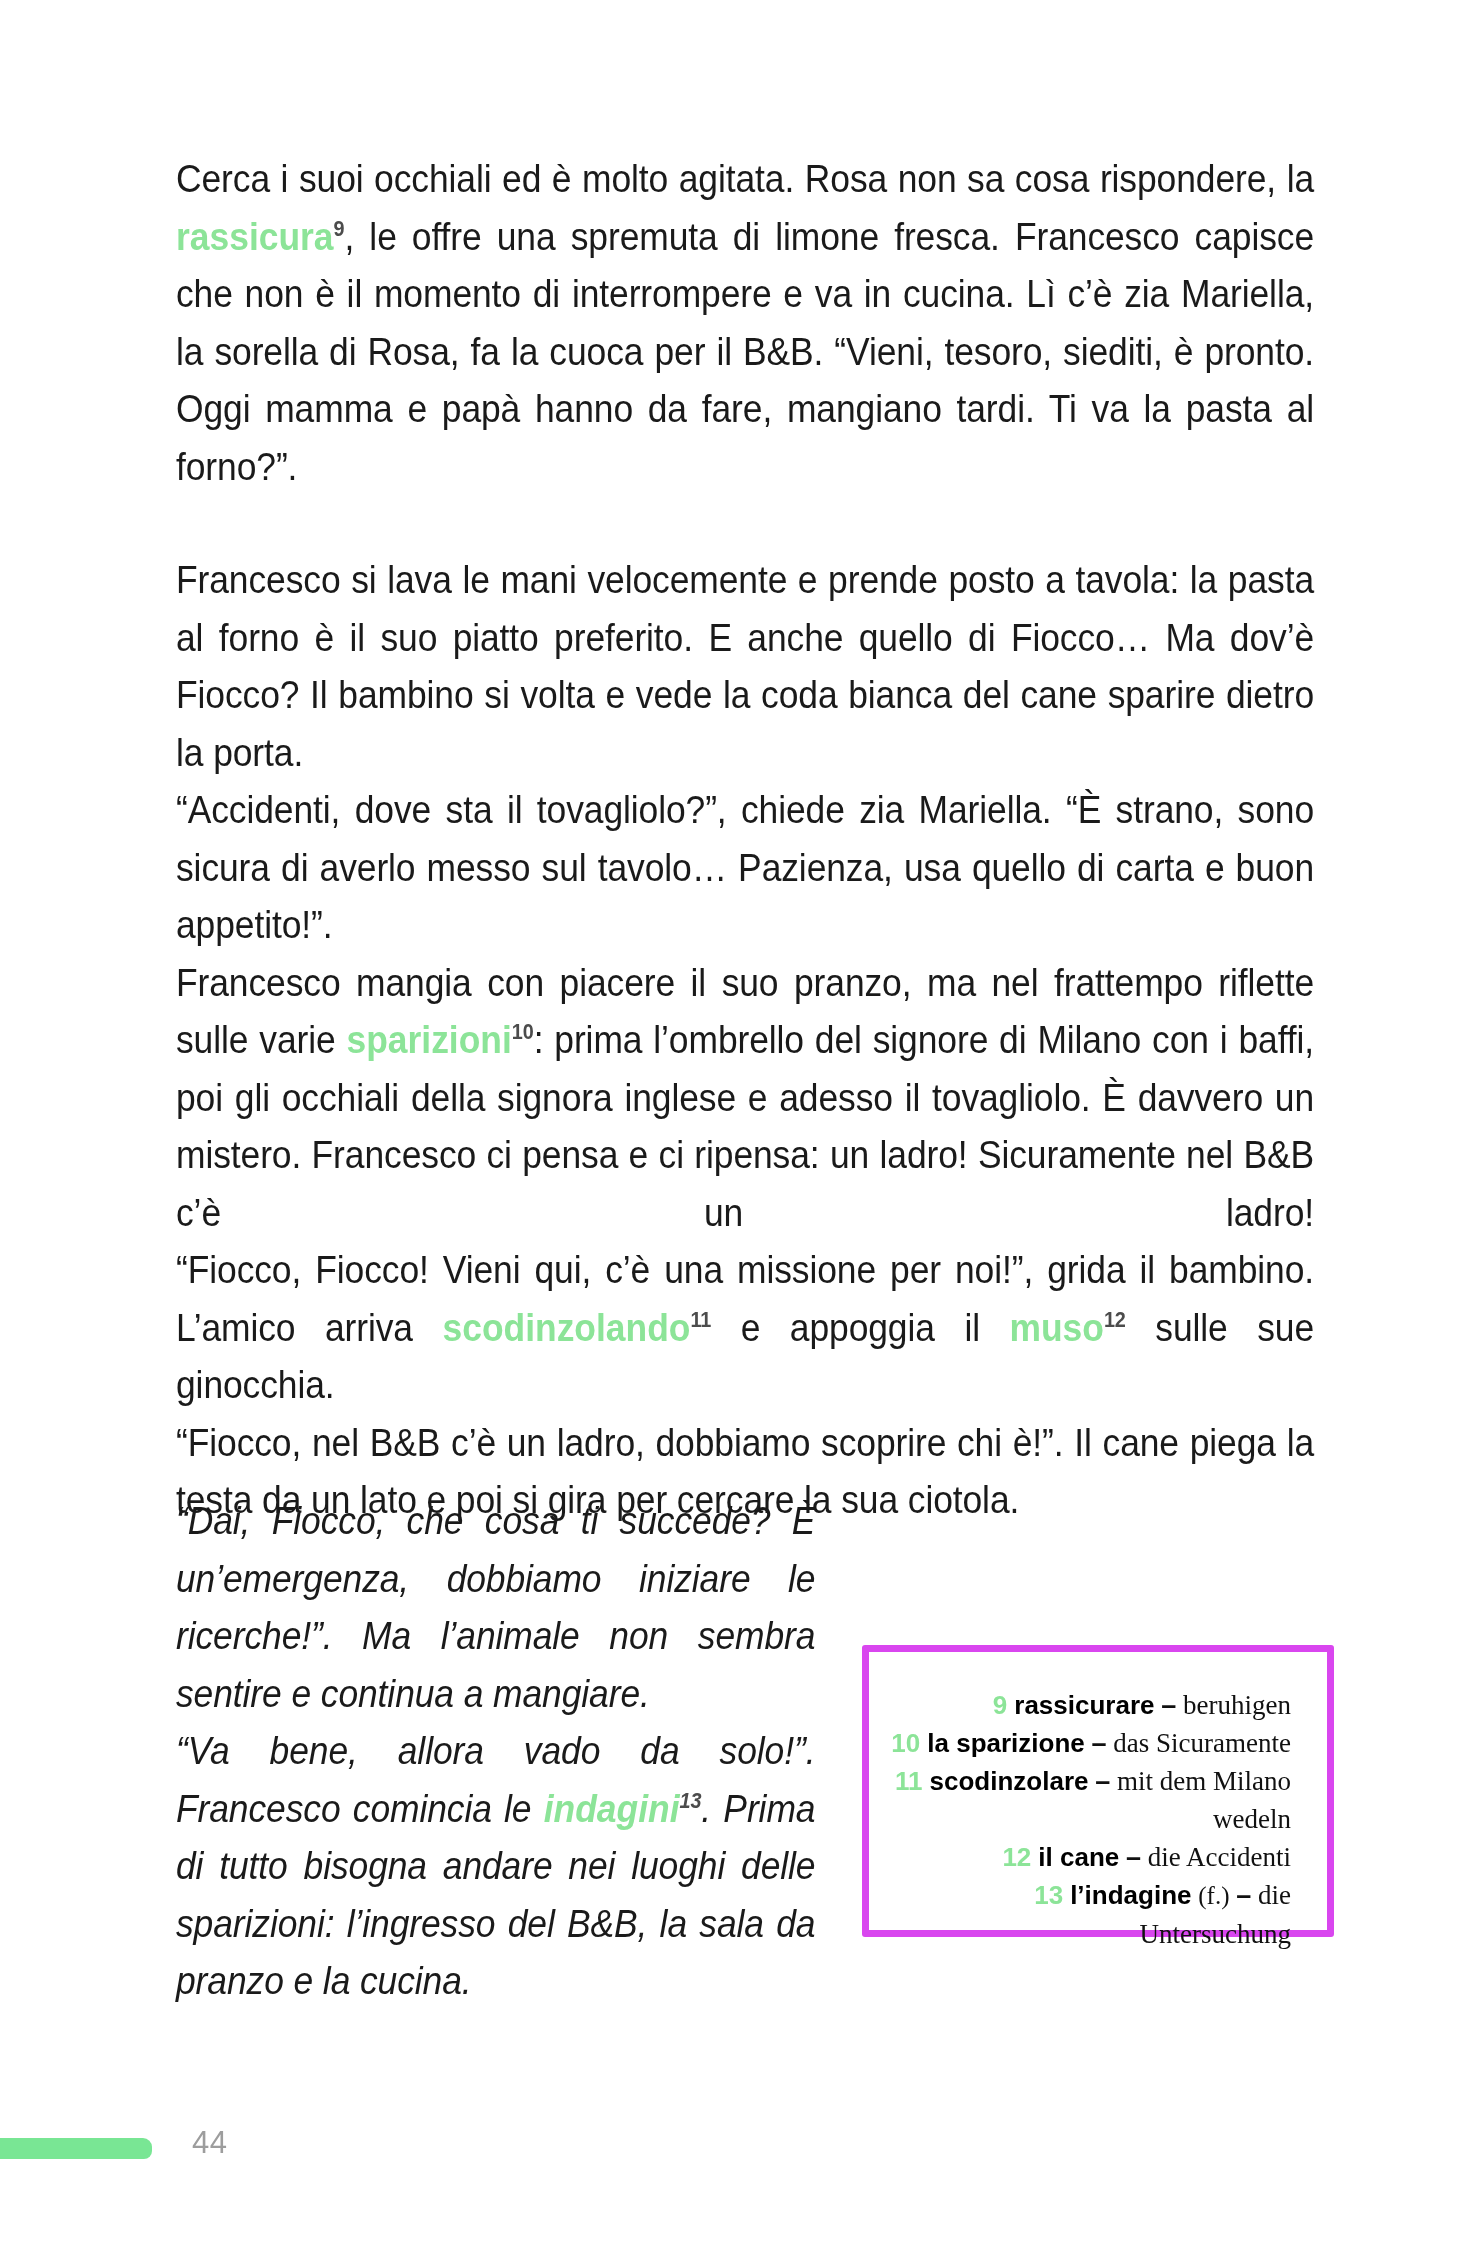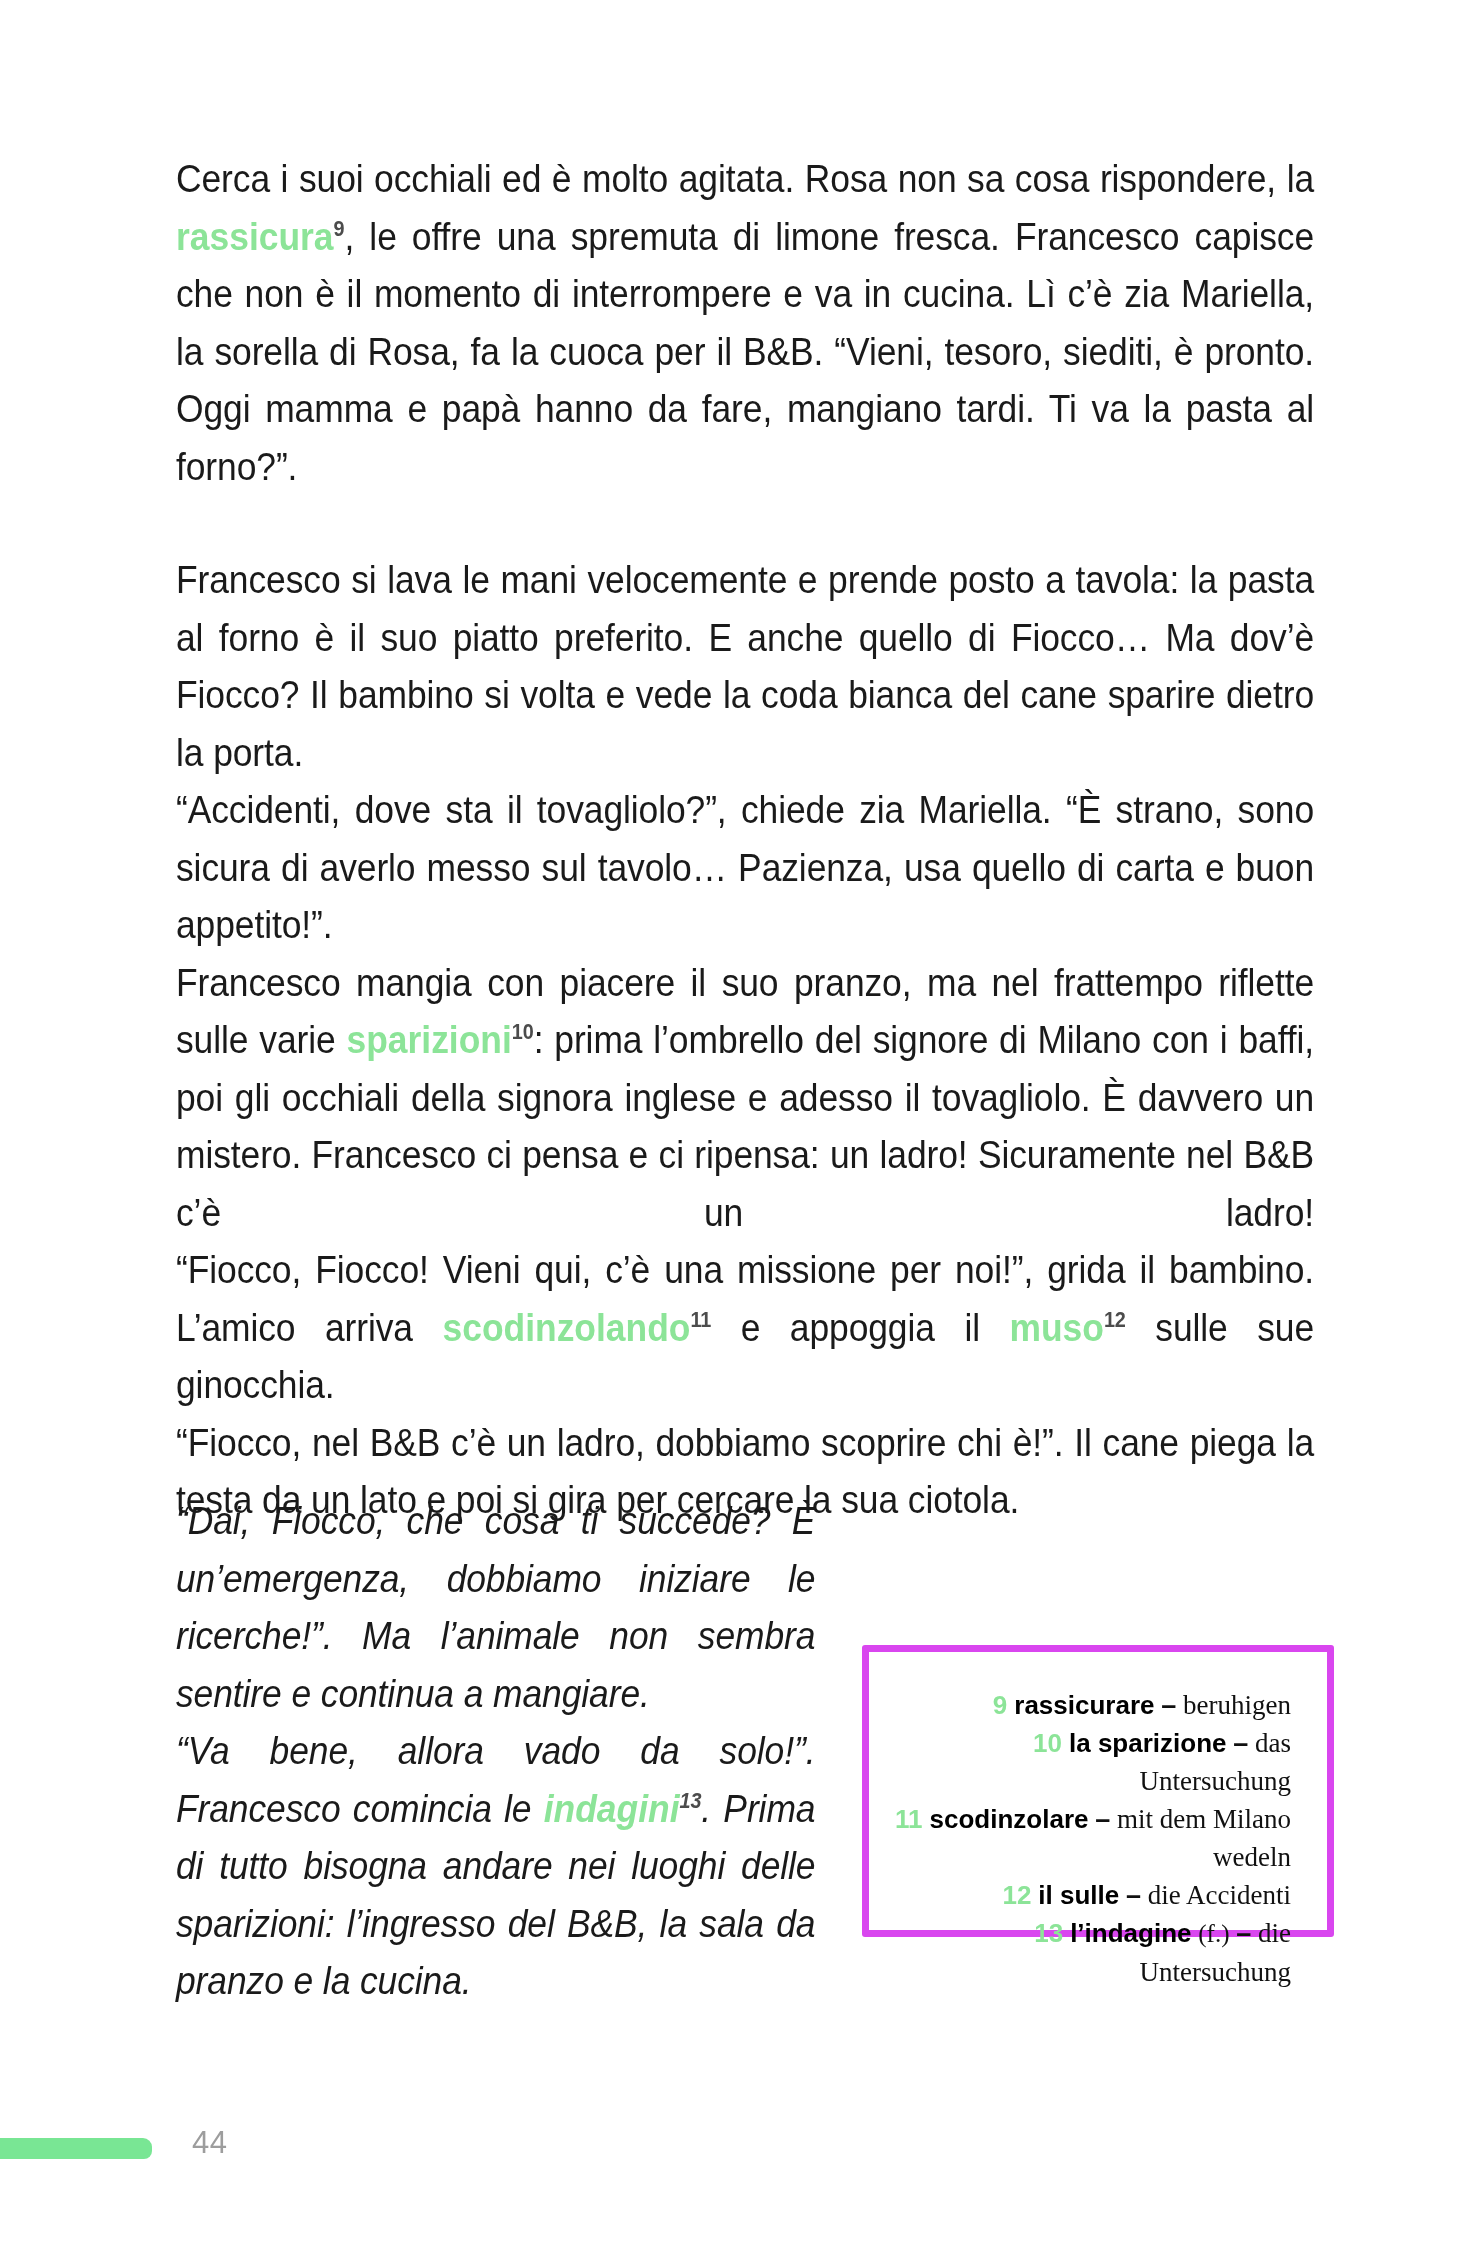--- a/index.html
+++ b/index.html
@@ -182,25 +182,25 @@
 
     <p class="para last-line-left"><span>“Va bene, allora vado da solo!”. Francesco comincia le </span><span class="voc">indagini</span><sup class="voc-sup">13</sup><span>. Prima di tutto bisogna andare nei luoghi delle sparizioni: l’ingresso del B&amp;B, la sala da pranzo e la cucina.</span></p>
 
   </div>
 
   <div class="glossary">
     <ul class="glossary-list">
 
       <li class="gl-item"><span class="gl-num">9</span><span class="gl-term">rassicurare</span> <span class="gl-dash">–</span> <span class="gl-def">beruhigen</span></li>
 
-      <li class="gl-item"><span class="gl-num">10</span><span class="gl-term">la sparizione</span> <span class="gl-dash">–</span> <span class="gl-def">das Untersuchung</span></li>
+      <li class="gl-item"><span class="gl-num">10</span><span class="gl-term">la sparizione</span> <span class="gl-dash">–</span> <span class="gl-def">das Sicuramente</span></li>
 
       <li class="gl-item"><span class="gl-num">11</span><span class="gl-term">scodinzolare</span> <span class="gl-dash">–</span> <span class="gl-def">mit dem Milano wedeln</span></li>
 
-      <li class="gl-item"><span class="gl-num">12</span><span class="gl-term">il sulle</span> <span class="gl-dash">–</span> <span class="gl-def">die Accidenti</span></li>
+      <li class="gl-item"><span class="gl-num">12</span><span class="gl-term">il cane</span> <span class="gl-dash">–</span> <span class="gl-def">die Accidenti</span></li>
 
       <li class="gl-item"><span class="gl-num">13</span><span class="gl-term">l’indagine</span> <span class="gl-gen">(f.)</span> <span class="gl-dash">–</span> <span class="gl-def">die Untersuchung</span></li>
 
     </ul>
   </div>
 
   <div class="footer-stroke"></div>
   <div class="page-number">44</div>
 
 </div>

